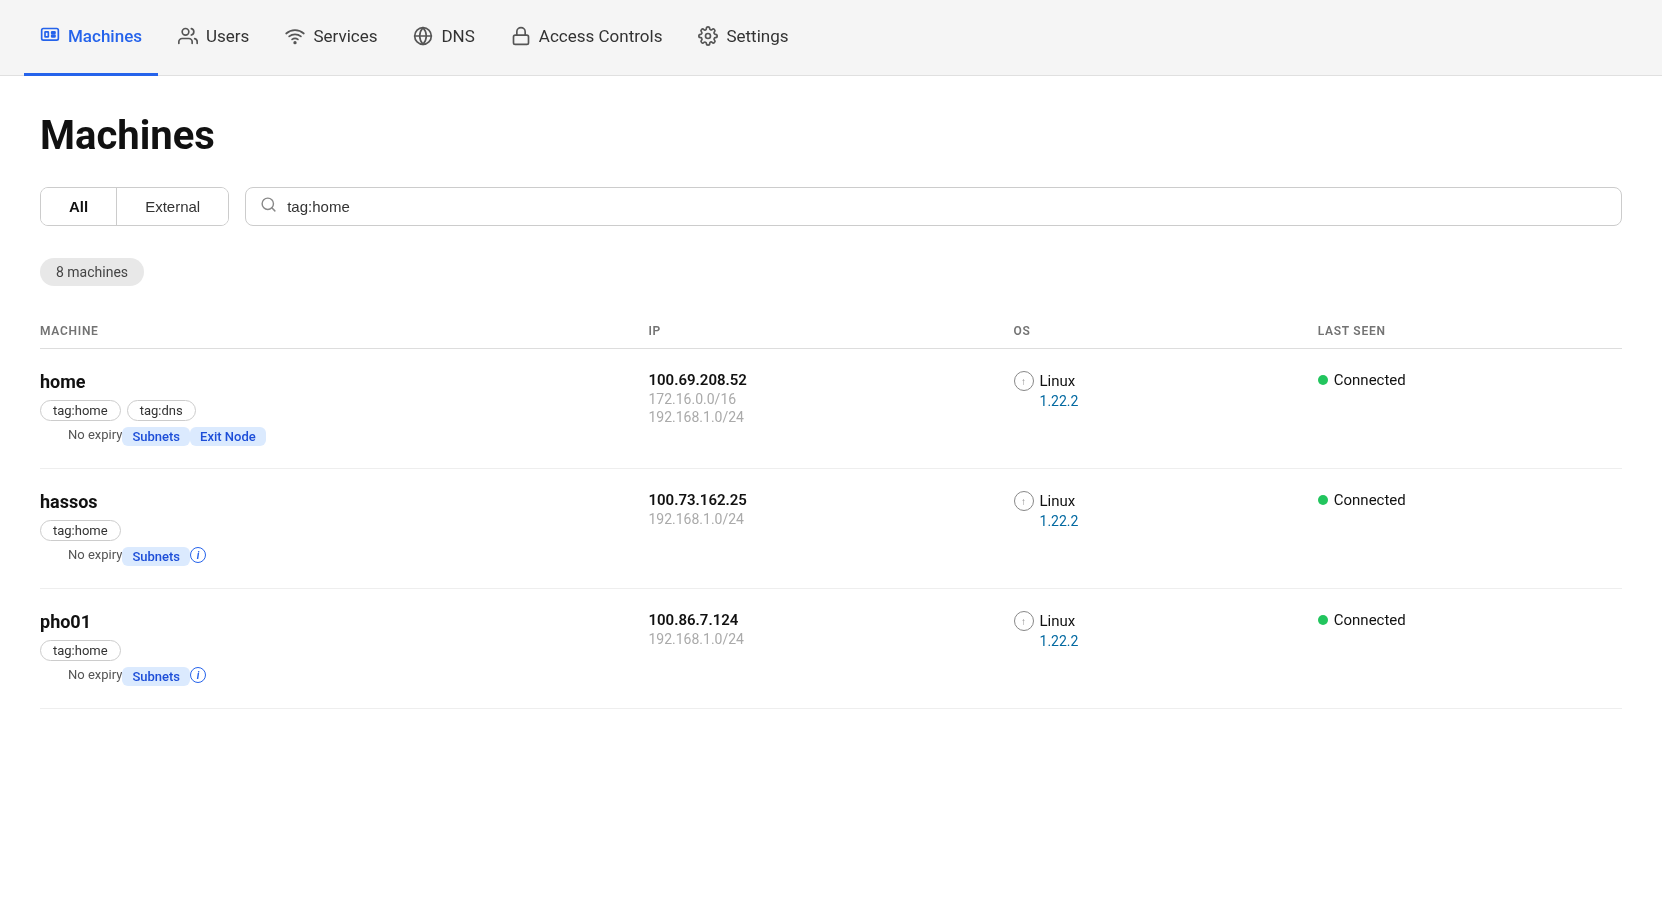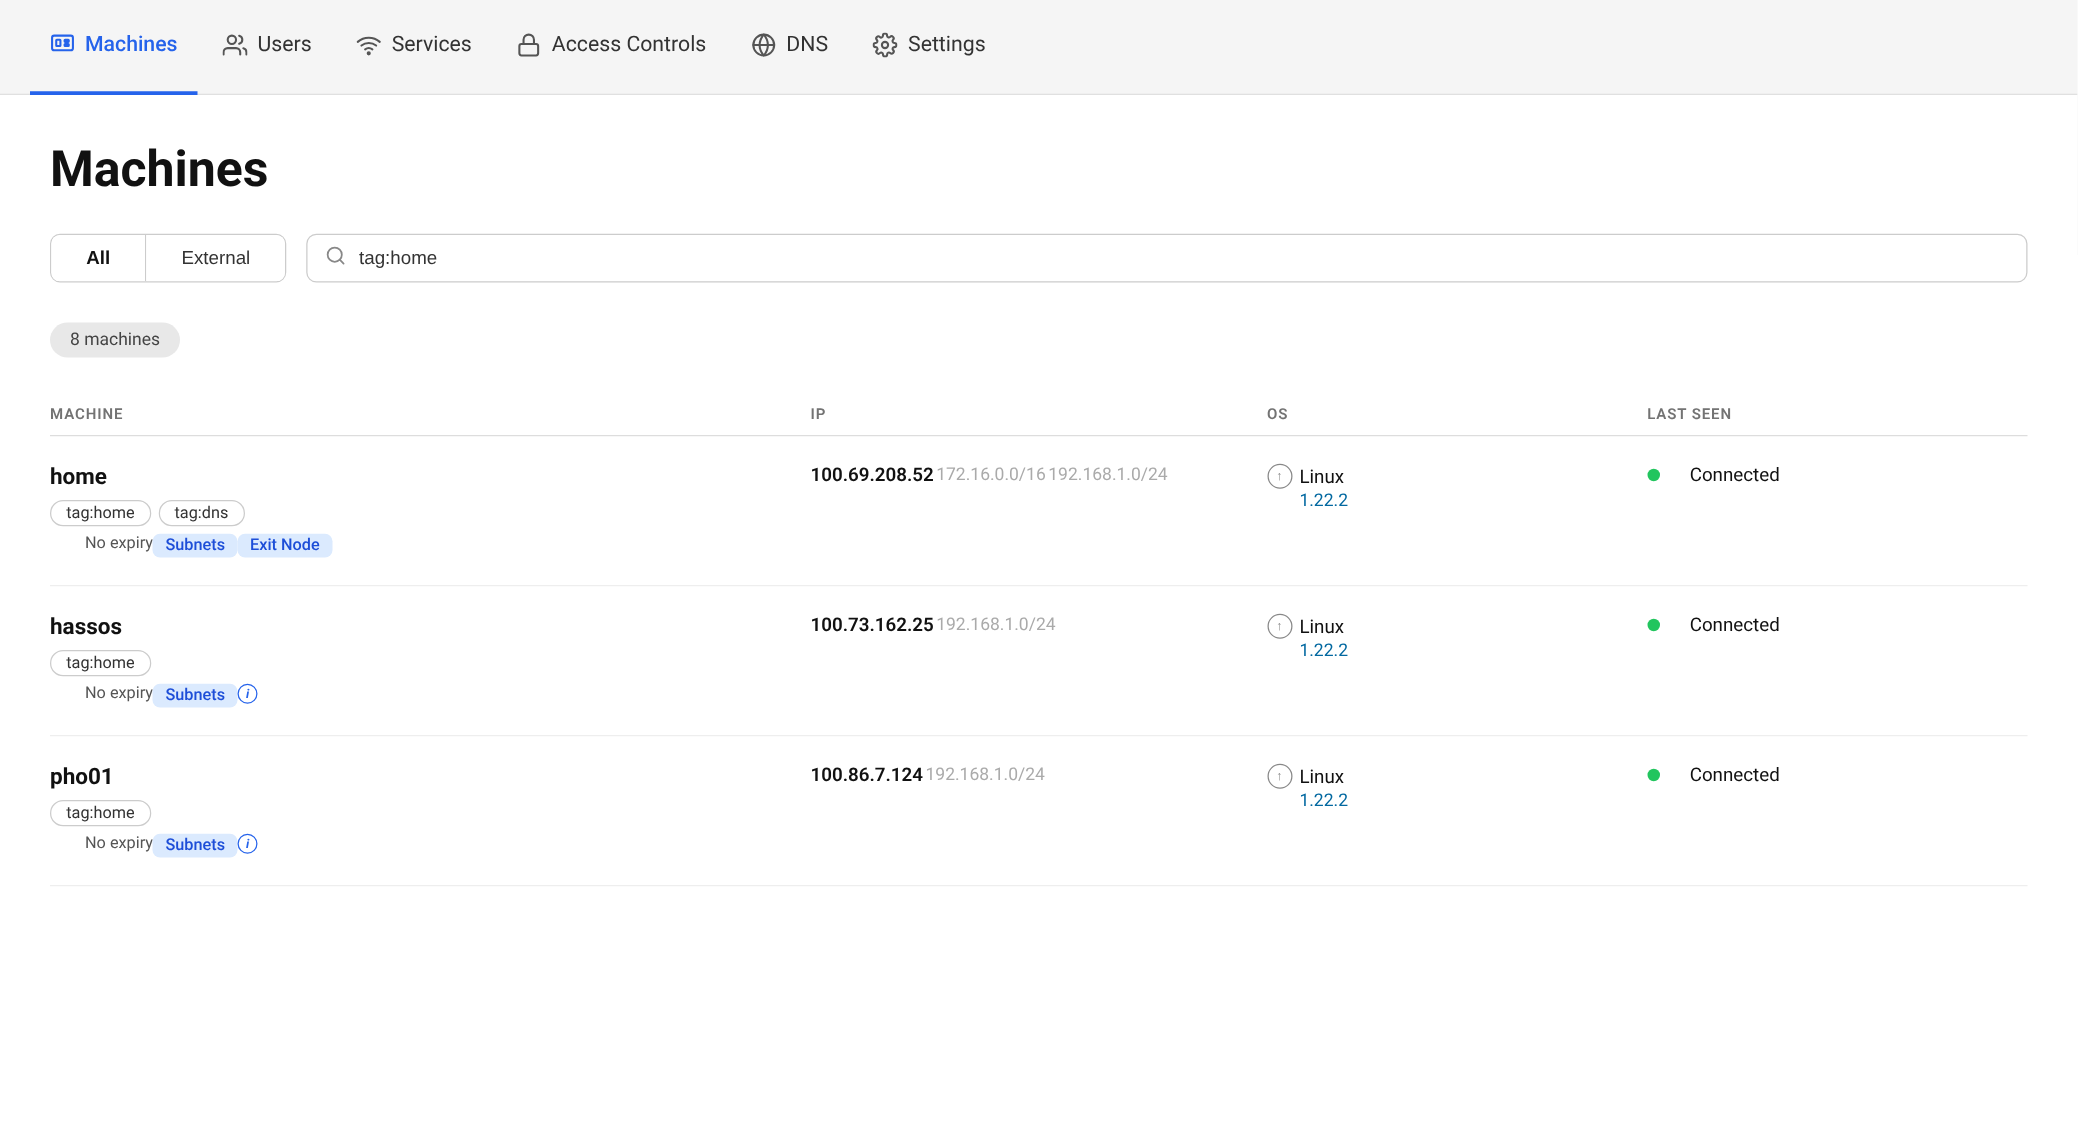--- a/index.html
+++ b/index.html
@@ -186,22 +186,22 @@
       background: #dbeafe;
       color: #1d4ed8;
       border-radius: 6px;
       padding: 2px 10px;
       font-size: 13px;
       font-weight: 500;
     }
 
     .ip-cell {
       display: flex;
+      flex-direction: column;
       gap: 2px;
-      align-items: center;
     }
     .ip-primary {
       font-size: 15px;
       font-weight: 600;
       color: #111;
     }
     .ip-secondary {
       font-size: 14px;
       color: #aaa;
     }
@@ -234,21 +234,21 @@
     }
     .os-version {
       font-size: 14px;
       color: #0369a1;
       margin-left: 26px;
     }
 
     .status-cell {
       display: flex;
       align-items: center;
-      gap: 24px;
+      gap: 6px;
       font-size: 15px;
       color: #111;
     }
     .status-dot {
       width: 10px;
       height: 10px;
       border-radius: 50%;
       background: #22c55e;
       flex-shrink: 0;
     }
@@ -301,35 +301,35 @@
         <path d="M1.42 9a16 16 0 0 1 21.16 0"></path>
         <path d="M8.53 16.11a6 6 0 0 1 6.95 0"></path>
         <circle cx="12" cy="20" r="1" fill="#555"></circle>
       </svg>
     </span>
     <span>Services</span>
   </a>
   <a class="nav-item">
     <span class="nav-icon">
       <svg width="20" height="20" viewBox="0 0 24 24" fill="none" stroke="#555" stroke-width="2" stroke-linecap="round" stroke-linejoin="round">
-        <rect x="3" y="11" width="18" height="11" rx="2" ry="2"></rect>
-        <path d="M7 11V7a5 5 0 0 1 10 0v4"></path>
-      </svg>
-    </span>
-    <span>Access Controls</span>
-  </a>
-  <a class="nav-item">
-    <span class="nav-icon">
-      <svg width="20" height="20" viewBox="0 0 24 24" fill="none" stroke="#555" stroke-width="2" stroke-linecap="round" stroke-linejoin="round">
         <circle cx="12" cy="12" r="10"></circle>
         <line x1="2" y1="12" x2="22" y2="12"></line>
         <path d="M12 2a15.3 15.3 0 0 1 4 10 15.3 15.3 0 0 1-4 10 15.3 15.3 0 0 1-4-10 15.3 15.3 0 0 1 4-10z"></path>
       </svg>
     </span>
     <span>DNS</span>
+  </a>
+  <a class="nav-item">
+    <span class="nav-icon">
+      <svg width="20" height="20" viewBox="0 0 24 24" fill="none" stroke="#555" stroke-width="2" stroke-linecap="round" stroke-linejoin="round">
+        <rect x="3" y="11" width="18" height="11" rx="2" ry="2"></rect>
+        <path d="M7 11V7a5 5 0 0 1 10 0v4"></path>
+      </svg>
+    </span>
+    <span>Access Controls</span>
   </a>
   <a class="nav-item">
     <span class="nav-icon">
       <svg width="20" height="20" viewBox="0 0 24 24" fill="none" stroke="#555" stroke-width="2" stroke-linecap="round" stroke-linejoin="round">
         <circle cx="12" cy="12" r="3"></circle>
         <path d="M19.4 15a1.65 1.65 0 0 0 .33 1.82l.06.06a2 2 0 0 1-2.83 2.83l-.06-.06a1.65 1.65 0 0 0-1.82-.33 1.65 1.65 0 0 0-1 1.51V21a2 2 0 0 1-4 0v-.09A1.65 1.65 0 0 0 9 19.4a1.65 1.65 0 0 0-1.82.33l-.06.06a2 2 0 0 1-2.83-2.83l.06-.06A1.65 1.65 0 0 0 4.68 15a1.65 1.65 0 0 0-1.51-1H3a2 2 0 0 1 0-4h.09A1.65 1.65 0 0 0 4.6 9a1.65 1.65 0 0 0-.33-1.82l-.06-.06a2 2 0 0 1 2.83-2.83l.06.06A1.65 1.65 0 0 0 9 4.68a1.65 1.65 0 0 0 1-1.51V3a2 2 0 0 1 4 0v.09a1.65 1.65 0 0 0 1 1.51 1.65 1.65 0 0 0 1.82-.33l.06-.06a2 2 0 0 1 2.83 2.83l-.06.06A1.65 1.65 0 0 0 19.4 9a1.65 1.65 0 0 0 1.51 1H21a2 2 0 0 1 0 4h-.09a1.65 1.65 0 0 0-1.51 1z"></path>
       </svg>
     </span>
     <span>Settings</span>
   </a>

